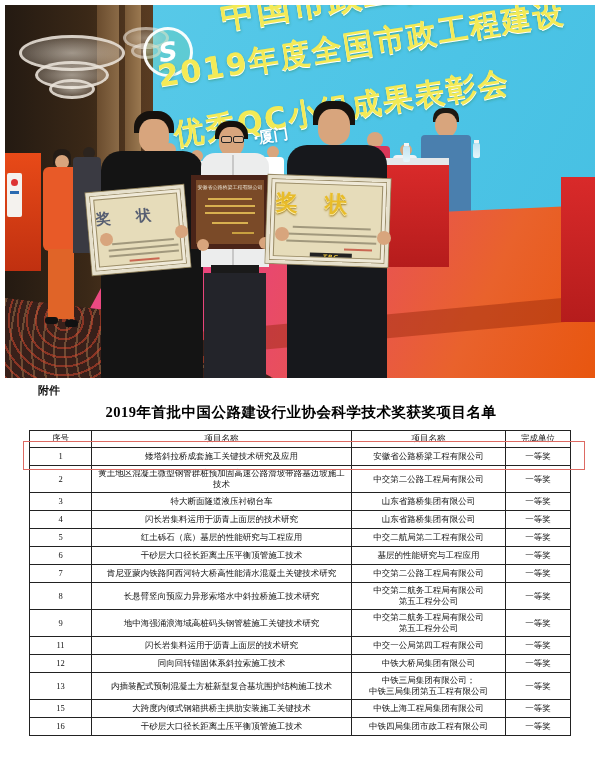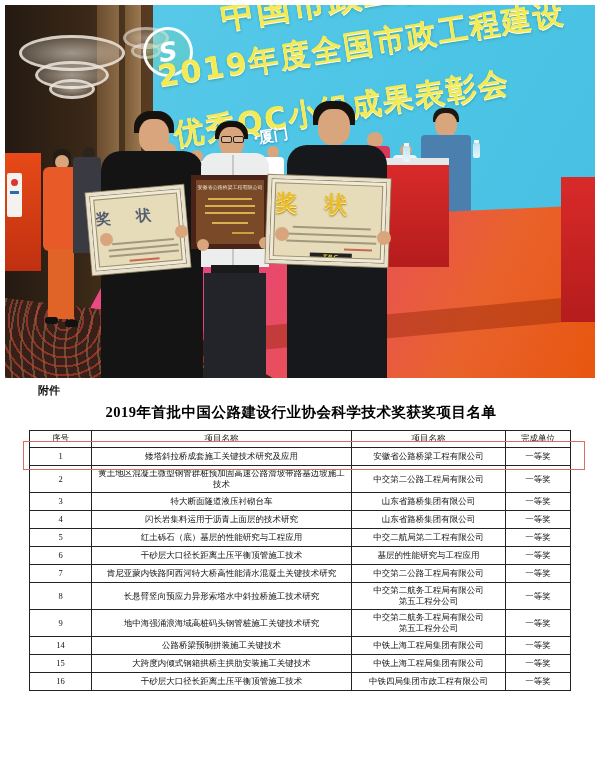--- a/index.html
+++ b/index.html
@@ -277,23 +277,36 @@
         <td>一等奖</td>
       </tr>
       <tr>
         <td>9</td>
         <td>地中海强涌浪海域高桩码头钢管桩施工关键技术研究</td>
         <td class="unit">中交第二航务工程局有限公司
 第五工程分公司</td>
         <td>一等奖</td>
       </tr>
       <tr>
-        <td>14</td>
-        <td>公路桥梁预制拼装施工关键技术</td>
-        <td class="unit">中铁上海工程局集团有限公司</td>
+        <td>11</td>
+        <td>闪长岩集料运用于沥青上面层的技术研究</td>
+        <td class="unit">中交一公局第四工程有限公司</td>
+        <td>一等奖</td>
+      </tr>
+      <tr>
+        <td>12</td>
+        <td>同向回转锚固体系斜拉索施工技术</td>
+        <td class="unit">中铁大桥局集团有限公司</td>
+        <td>一等奖</td>
+      </tr>
+      <tr>
+        <td>13</td>
+        <td>内插装配式预制混凝土方桩新型复合基坑围护结构施工技术</td>
+        <td class="unit">中铁三局集团有限公司；
+中铁三局集团第五工程有限公司</td>
         <td>一等奖</td>
       </tr>
       <tr>
         <td>15</td>
         <td>大跨度内倾式钢箱拱桥主拱肋安装施工关键技术</td>
         <td class="unit">中铁上海工程局集团有限公司</td>
         <td>一等奖</td>
       </tr>
       <tr>
         <td>16</td>

